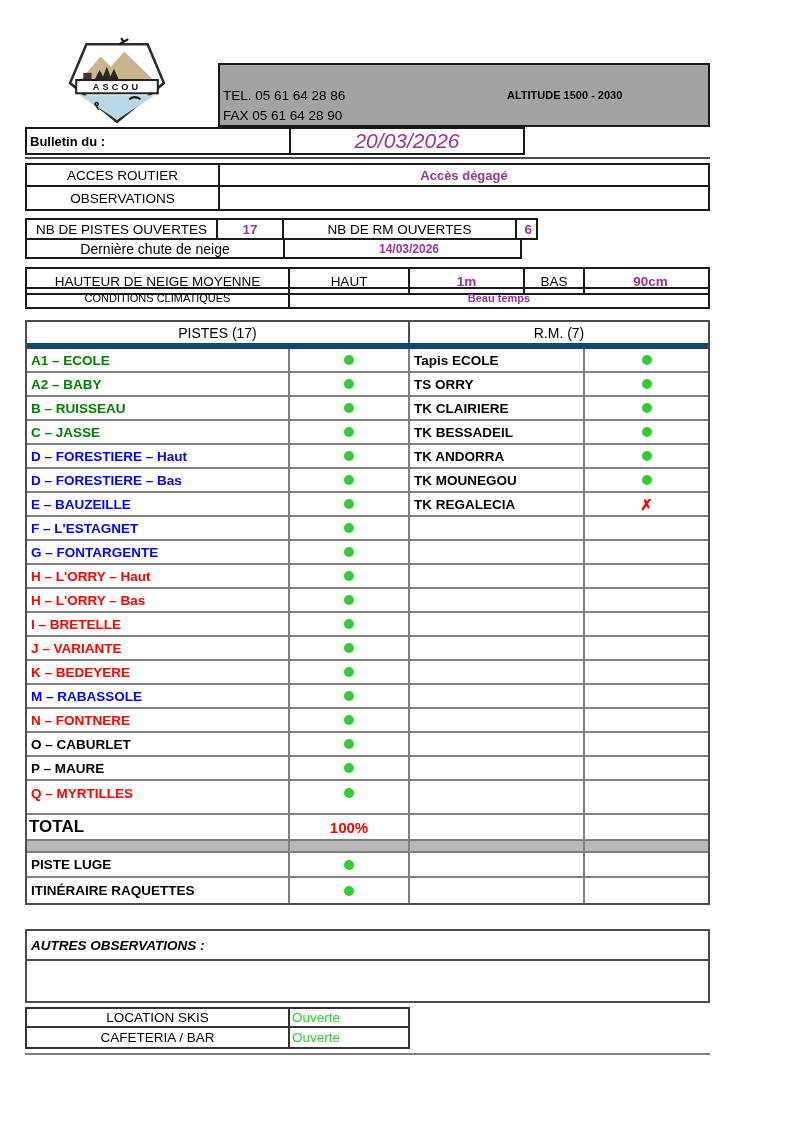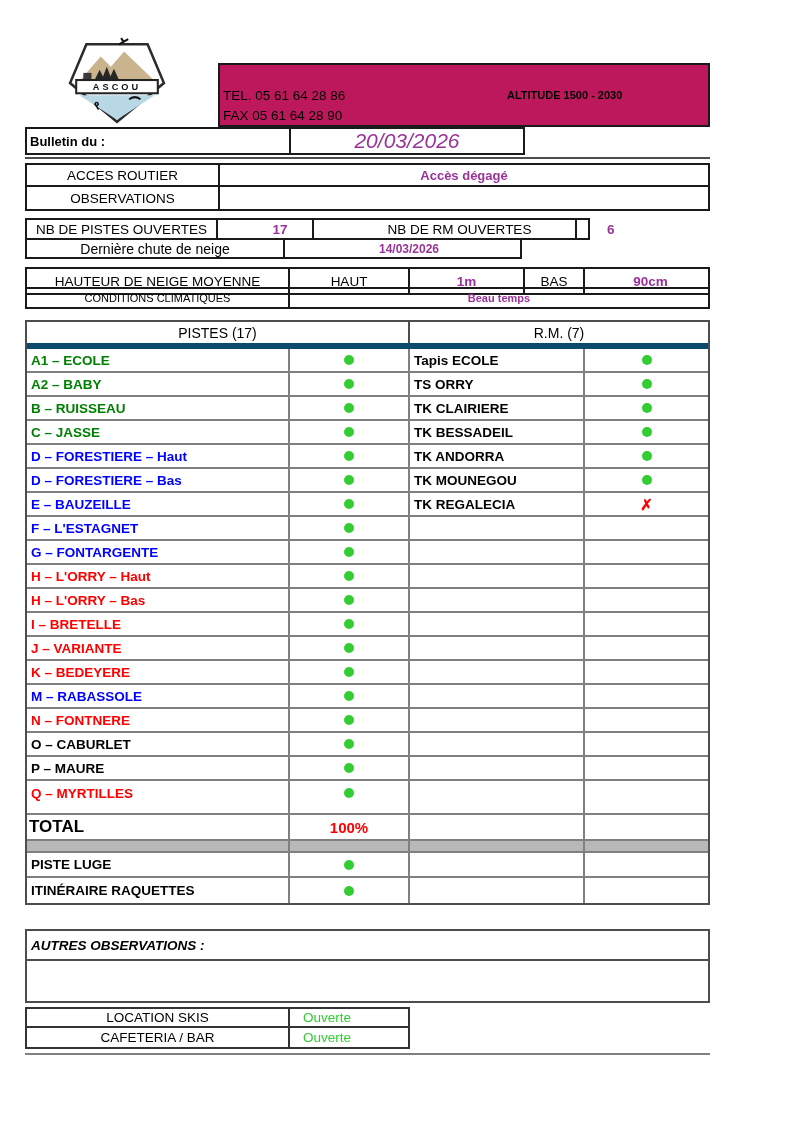--- a/index.html
+++ b/index.html
@@ -12,21 +12,21 @@
     font-family: "Liberation Sans", sans-serif;
     color: #000;
     overflow: hidden;
   }
   .abs { position: absolute; }
 
   
   .logo { left: 66px; top: 34px; width: 102px; height: 90px; }
   .telbox {
     left: 218px; top: 63px; width: 492px; height: 64px;
-    border: 2px solid #1a1a1a; background:#be185d;
+    border: 2px solid #1a1a1a; background:#a3a3a3;
   }
   .telbox .lines { position:absolute; left:3px; top:21px; font-size:13.5px; line-height:20px; }
   .altitude { position:absolute; left:287px; top:24px; font-size:11px; font-weight:bold; }
 
   .bulletin-row { left:25px; top:127px; width:500px; height:27px; display:grid; grid-template-columns:265px 235px; }
   .bulletin-row .blabel {
     border:2px solid #1a1a1a; border-right:1px solid #1a1a1a;
     display:flex; align-items:center; padding-left:3px;
     font-weight:bold; font-size:13px;
   }
@@ -40,22 +40,22 @@
 
   
   .access { left:25px; top:163px; width:685px; border:2px solid #1a1a1a; }
   .access .arow { display:grid; grid-template-columns:193px 1fr; height:22px; }
   .access .arow:first-child { border-bottom:2px solid #1a1a1a; }
   .access .acell { display:flex; align-items:center; justify-content:center; font-size:13.5px; }
   .access .acell.alabel { border-right:2px solid #1a1a1a; }
   .access .aval { font-weight:bold; font-size:13px; color:var(--purple-value,#993399); }
 
   
-  .stats1 { left:25px; top:218px; width:565px; height:22px; border:2px solid #1a1a1a;
-            display:grid; grid-template-columns:191px 66px 233px 1fr;gap:30px; }
+  .stats1 { left:25px; top:218px; width:513px; height:22px; border:2px solid #1a1a1a;
+            display:grid; grid-template-columns:191px 66px 233px 1fr; }
   .stats1 > div { display:flex; align-items:center; justify-content:center; font-size:13.5px; border-right:2px solid #1a1a1a; }
   .stats1 > div:last-child { border-right:none; }
   .stats2 { left:25px; top:238px; width:497px; height:21px; border:2px solid #1a1a1a;
             display:grid; grid-template-columns:258px 1fr; }
   .stats2 > div { display:flex; align-items:center; justify-content:center; font-size:14px; }
   .stats2 > div:first-child { border-right:2px solid #1a1a1a; }
   .pv { font-weight:bold; color:var(--purple-value,#993399); font-size:13px; }
   .stat-six { justify-content:flex-end !important; padding-right:4px; }
   .stat-snowdate { font-size:12px !important;margin-left:13px; }
 
@@ -98,21 +98,21 @@
   .obs { left:25px; top:929px; width:685px; border:2px solid #4d4d4d; }
   .obs .obs-label-row { height:30px; border-bottom:2px solid #4d4d4d; display:flex; align-items:center; padding-left:4px;
                         font-weight:bold; font-style:italic; font-size:13.5px; }
   .obs .obs-empty-row { height:40px; }
 
   
   .services { left:25px; top:1007px; width:385px; border:2px solid #333; }
   .srow { display:grid; grid-template-columns:263px 1fr; height:19px; }
   .srow:first-child { border-bottom:2px solid #333; }
   .srow .slabel { display:flex; align-items:center; justify-content:center; font-size:13.5px; border-right:2px solid #333; }
-  .srow .sval { display:flex; align-items:center; padding-left:13px; font-size:13.5px; color:var(--service-open,#33cc33); }
+  .srow .sval { display:flex; align-items:center; padding-left:2px; font-size:13.5px; color:var(--service-open,#33cc33); }
 </style>
 </head>
 <body>
 
 <div class="page">
 
   <div class="abs logo">
     <svg viewBox="0 0 100 88" width="102" height="90">
       <polygon points="20,10 80,10 96,48 50,86 4,48" fill="#ffffff" stroke="#2b2b2b" stroke-width="2.5"></polygon>
       <polygon points="14,45 34,22 44,32 57,17 86,45" fill="#c9b48e"></polygon>

